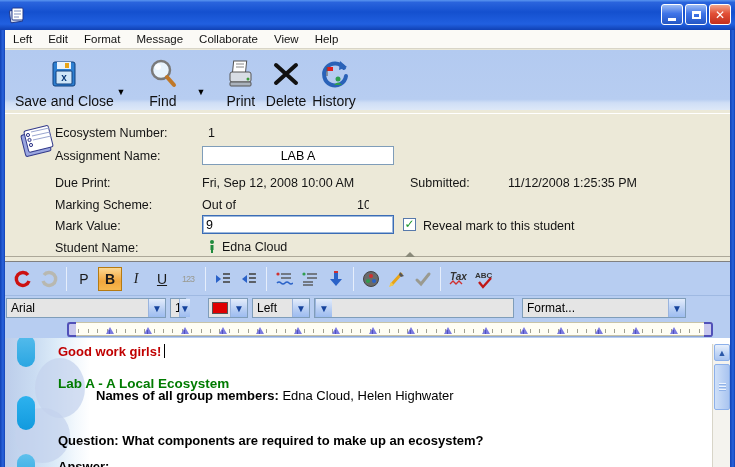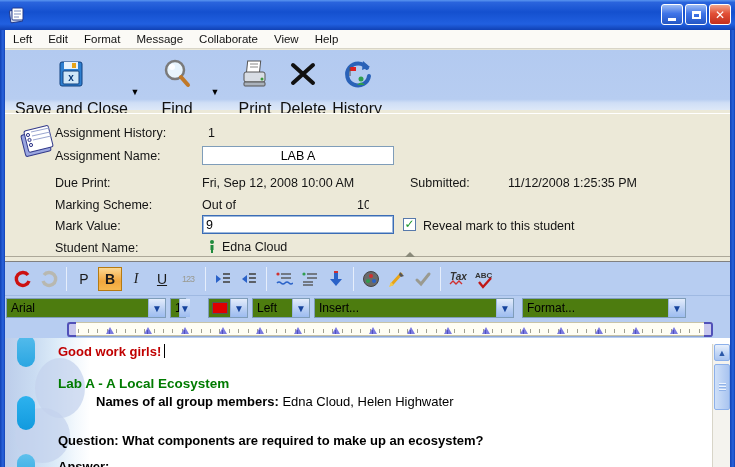--- a/index.html
+++ b/index.html
@@ -29,21 +29,21 @@
   
   .menubar { position:absolute; left:5px; right:5px; top:30px; height:19px; background:#fbfaf6;
     display:flex; align-items:center; gap:0; border-bottom:1px solid #d8d5c8; }
   .menu-item { font-size:11.5px; color:#111; padding:2px 8px; }
 
   
   .toolbar { position:absolute; left:5px; right:5px; top:50px; height:60px;
     background:linear-gradient(180deg,#b3caf0 0%,#b7cdf1 82%,#cfdef6 88%,#dde8f8 100%); display:flex; align-items:flex-start; }
   .tb-item { display:flex; flex-direction:column; align-items:center; margin-top:7px; }
   .tb-icon { width:34px; height:34px; display:flex; align-items:center; justify-content:center; }
-  .tb-label { font-size:16px; color:#111; margin-top:9px; white-space:nowrap; }
+  .tb-label { font-size:14px; color:#111; margin-top:2px; white-space:nowrap; }
   .tb-drop { width:14px; align-self:center; margin-top:24px; font-size:9px; color:#000; text-align:center; }
 
   
   .formpanel { position:absolute; left:5px; right:5px; top:113px; height:143px; background:#ece9d8; border-top:1px solid #fff; }
   .form-icon { position:absolute; left:12px; top:8px; width:38px; height:38px; }
   .frow { position:absolute; font-size:12.5px; color:#141414; white-space:nowrap; }
   .flabel { position:absolute; left:50px; }
   .fvalue { position:absolute; left:197px; }
   .xp-input { position:absolute; left:197px; width:192px; height:19px; background:#fff; border:1px solid #7f9db9;
     font-size:12.5px; font-family:"Liberation Sans",sans-serif; padding:1px 3px; color:#000; }
@@ -63,21 +63,21 @@
     display:flex; align-items:center; border-bottom:1px solid #9fb9e2; }
   .sep { width:1px; height:24px; background:#8aa0c8; border-right:1px solid #e6eefb; margin:0 4px; }
   .fbtn { width:24px; height:24px; display:flex; align-items:center; justify-content:center;
     font-size:14px; color:#1a1a1a; margin:0 1px; border:1px solid transparent; }
   .fbtn.active { background:linear-gradient(180deg,#fbd893 0%,#f2a73d 60%,#f6b84f 100%); border:1px solid #b57a12; }
   .fbtn.dis { color:#9a9a90; font-size:9px; letter-spacing:-1px; }
   .fbtn svg { display:block; }
 
   
   .ddrow { position:absolute; left:5px; right:5px; top:296px; height:24px; background:#b7cdf1; }
-  .xp-select { position:absolute; top:2px; height:20px; background:#4d7c0f; border:1px solid #7f9db9;
+  .xp-select { position:absolute; top:2px; height:20px; background:#e5e5e5; border:1px solid #7f9db9;
     font-size:12px; color:#000; display:flex; align-items:center; }
   .xp-select .val { flex:1; padding:0 4px; white-space:nowrap; overflow:hidden; }
   .xp-select .chev { width:17px; height:100%; background:linear-gradient(180deg,#e3ecfb,#b6cdf3 60%,#9dbcf0);
     border-left:1px solid #9ab4de; display:flex; align-items:center; justify-content:center;
     color:#16439c; font-size:10px; font-weight:bold; }
   .swatch { width:16px; height:12px; margin-left:3px; border:1px solid #555; }
 
   
   .rulerrow { position:absolute; left:5px; right:5px; top:320px; height:18px; background:#b7cdf1; }
   .ruler { position:absolute; left:63px; right:18px; top:2px; height:14px; background:#fffef4; border:1px solid #c8c4a8;
@@ -218,21 +218,21 @@
       <rect x="6" y="10" width="26" height="22" rx="2" fill="#9aa6e0" stroke="#333a8a" transform="rotate(-14 19 21)"></rect>
       <rect x="9" y="6" width="25" height="22" rx="2" fill="#fff" stroke="#333a8a" transform="rotate(-14 21 17)"></rect>
       <line x1="14" y1="10" x2="32" y2="6" stroke="#9aa6d0"></line>
       <line x1="15" y1="14" x2="33" y2="10" stroke="#9aa6d0"></line>
       <line x1="16" y1="18" x2="34" y2="14" stroke="#9aa6d0"></line>
       <circle cx="11" cy="13" r="1.6" fill="#e8e8f4" stroke="#333a8a"></circle>
       <circle cx="12.5" cy="18" r="1.6" fill="#e8e8f4" stroke="#333a8a"></circle>
       <circle cx="14" cy="23" r="1.6" fill="#e8e8f4" stroke="#333a8a"></circle>
     </svg>
 
-    <span class="frow flabel" style="top:12px;">Assignment History:</span>
+    <span class="frow flabel" style="top:12px;">Ecosystem Number:</span>
     <span class="frow fvalue" style="top:12px; left:203px;">1</span>
 
     <span class="frow flabel" style="top:35px;">Assignment Name:</span>
     <input class="xp-input" style="top: 32px; text-align: center;" value="LAB A">
 
     <span class="frow flabel" style="top:62px;">Due Print:</span>
     <span class="frow fvalue" style="top:62px;">Fri, Sep 12, 2008 10:00 AM</span>
     <span class="frow" style="top:62px; left:405px;">Submitted:</span>
     <span class="frow" style="top:62px; left:503px;">11/12/2008 1:25:35 PM</span>
 
@@ -363,21 +363,20 @@
     </div>
     <div class="xp-select" style="left:203px; width:40px;">
       <span class="swatch" style="background:#e00000;"></span>
         <span class="chev" style="margin-left:auto;">▼</span>
     </div>
     <div class="xp-select" style="left:247px; width:58px;gap:15px;">
       <span class="val">Left</span>
         <span class="chev">▼</span>
     </div>
     <div class="xp-select" style="left:309px; width:200px;">
-      <span class="val">Insert...</span>
         <span class="chev">▼</span>
     </div>
     <div class="xp-select" style="left:517px; width:164px;">
       <span class="val">Format...</span>
         <span class="chev">▼</span>
     </div>
   </div>
 
   <div class="rulerrow">
     <div class="ruler">
@@ -409,21 +408,21 @@
     <div class="stationery">
       <div class="blob" style="left:30px; top:20px; width:50px; height:60px;"></div>
       <div class="blob" style="left:10px; top:70px; width:55px; height:55px;"></div>
       <div class="pill" style="top:-3px; height:32px; background:linear-gradient(180deg,#55bcec,#2aa6e2);"></div>
       <div class="pill" style="top:58px; height:34px; background:linear-gradient(180deg,#2db2ee,#129ade);"></div>
       <div class="pill" style="top:116px; height:30px; background:linear-gradient(180deg,#5fc0ec,#2aa6e2);"></div>
     </div>
     <div class="doc-text">
       <div class="line" style="top:6px; font-weight:bold; color:#c00000;"><span>Good work girls!</span><span class="cursor"></span></div>
       <div class="line" style="top:38px; font-weight:bold; color:#007b00; font-size:13.5px;">Lab A - A Local Ecosystem</div>
-      <div class="line" style="top:56px;padding-left:38px;"><b>Names of all group members:</b><span> Edna Cloud, Helen Highwater</span></div>
+      <div class="line" style="top:50px;padding-left:38px;"><b>Names of all group members:</b><span> Edna Cloud, Helen Highwater</span></div>
       <div class="line" style="top:95px; font-weight:bold;">Question: What components are required to make up an ecosystem?</div>
       <div class="line" style="top:121px; font-weight:bold;">Answer:</div>
     </div>
   </div>
 
   <div class="vscroll">
     <div class="sb-btn">
         <span>▲</span>
       </div>
     <div class="sb-thumb"></div>

